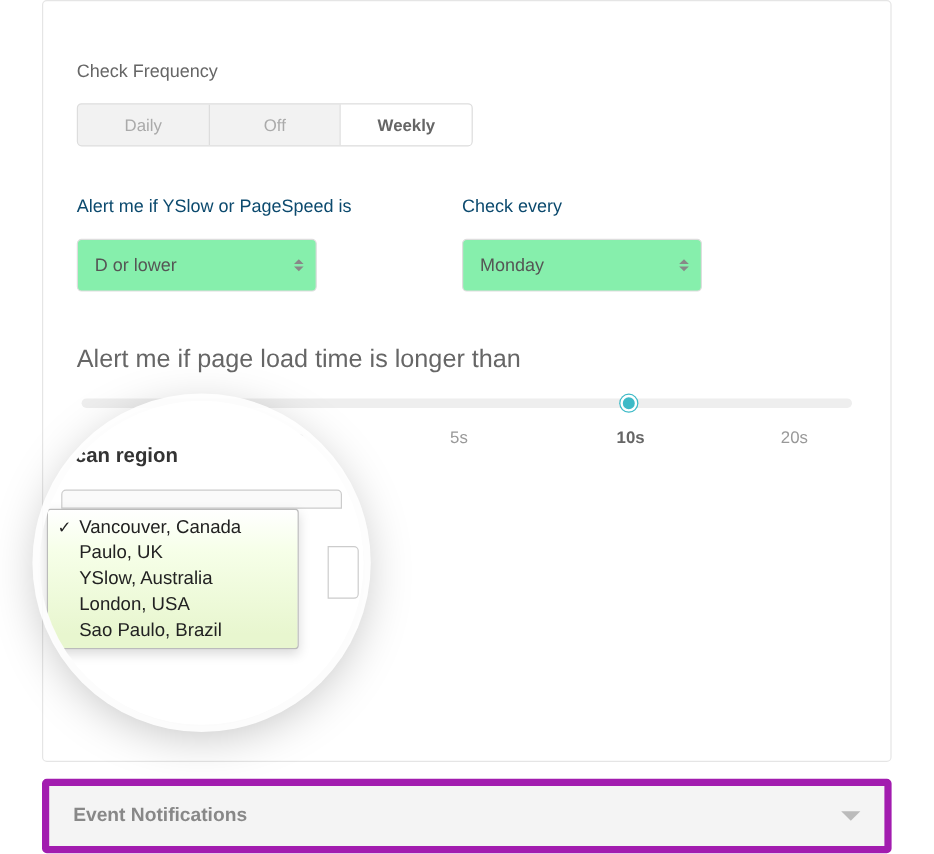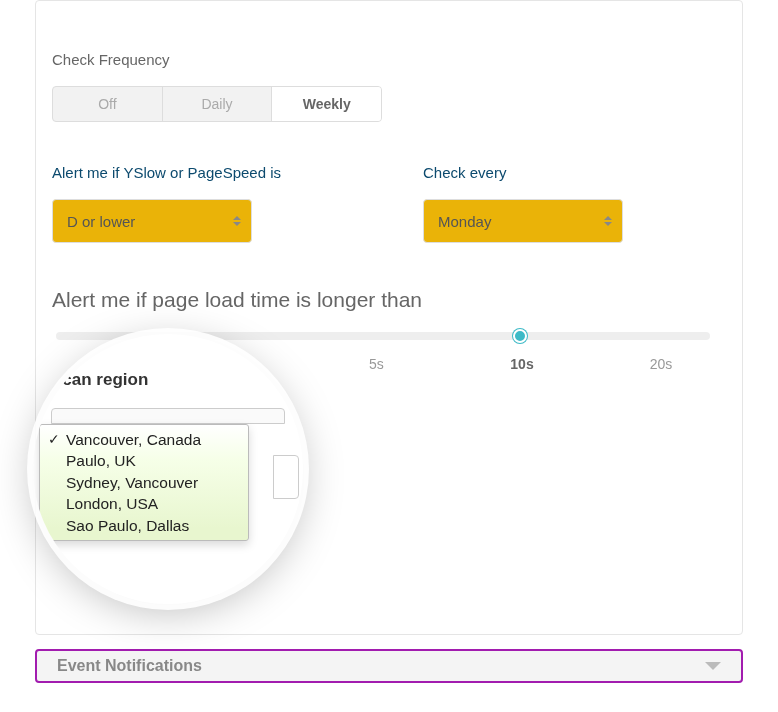--- a/index.html
+++ b/index.html
@@ -9,21 +9,21 @@
       color: #555;
       width: 778px;
       height: 712px;
       position: relative;
       overflow: hidden;
     }
     .panel {
       border: 1px solid #e5e5e5;
       border-radius: 4px;
       margin: 0 35px;
-      padding: 0 28px 28px 16px;
+      padding: 0 28px 28px 28px;
       background: #fff;
       position: relative;
     }
     .section-title {
       font-size: 15px;
       color: #666;
       margin-top: 50px;
       margin-bottom: 18px;
       font-weight: 400;
     }
@@ -60,21 +60,21 @@
       font-size: 15px;
       color: #0c4a6e;
       margin-bottom: 18px;
       font-weight: 400;
     }
     .select {
       width: 200px;
       height: 44px;
       border: 1px solid #ddd;
       border-radius: 4px;
-      background: #eab308;
+      background: #86efac;
       padding: 0 30px 0 14px;
       font-size: 15px;
       color: #555;
       position: relative;
       display: flex;
       align-items: center;
       cursor: pointer;
     }
     .select-arrows {
       position: absolute;
@@ -123,23 +123,23 @@
       font-size: 14px;
       color: #999;
       position: relative;
       height: 20px;
     }
     .tick { position: absolute; transform: translateX(-50%); }
     .tick.active { color: #666; font-weight: 600; }
     .event-panel {
       margin: 14px 35px 0 35px;
       background: #f4f4f4;
-      border: 2px solid #a21caf;
-      border-radius: 4px;
-      padding: 6px 20px;
+      border: 6px solid #a21caf;
+      border-radius: 4px;
+      padding: 16px 20px;
       display: flex;
       align-items: center;
       justify-content: space-between;
       cursor: pointer;
     }
     .event-panel-title {
       font-size: 16px;
       font-weight: 600;
       color: #888;
     }
@@ -221,37 +221,37 @@
     }
   </style>
 </head>
 <body>
 
 <div class="panel">
 
   <div class="section-title">Check Frequency</div>
 
   <div class="segmented">
+    <div class="segmented-item">Daily</div>
     <div class="segmented-item">Off</div>
-    <div class="segmented-item">Daily</div>
     <div class="segmented-item active">Weekly</div>
   </div>
 
   <div class="row">
     <div class="field">
       <div class="field-label">Alert me if YSlow or PageSpeed is</div>
       <div class="select">
         <span>D or lower</span>
         <span class="select-arrows">
             <span class="up"></span>
             <span class="down"></span>
           </span>
       </div>
     </div>
-    <div class="field" style="margin-left:82px">
+    <div class="field" style="margin-left:32px">
       <div class="field-label">Check every</div>
       <div class="select">
         <span>Monday</span>
         <span class="select-arrows">
             <span class="up"></span>
             <span class="down"></span>
           </span>
       </div>
     </div>
   </div>
@@ -278,19 +278,19 @@
 <div class="lens">
   <div class="lens-content">
     <div class="lens-title">Scan region</div>
     <div class="lens-select-top"></div>
     <div class="dropdown-list">
       <div class="dropdown-item">
         <span class="check">✓</span>
         <span>Vancouver, Canada</span>
       </div>
       <div class="dropdown-item"><span>Paulo, UK</span></div>
-      <div class="dropdown-item"><span>Sydney, Vancouver</span></div>
+      <div class="dropdown-item"><span>YSlow, Australia</span></div>
       <div class="dropdown-item"><span>London, USA</span></div>
-      <div class="dropdown-item"><span>Sao Paulo, Dallas</span></div>
+      <div class="dropdown-item"><span>Sao Paulo, Brazil</span></div>
     </div>
     <div class="stub-select"></div>
   </div>
 </div>
 
 </body></html>

